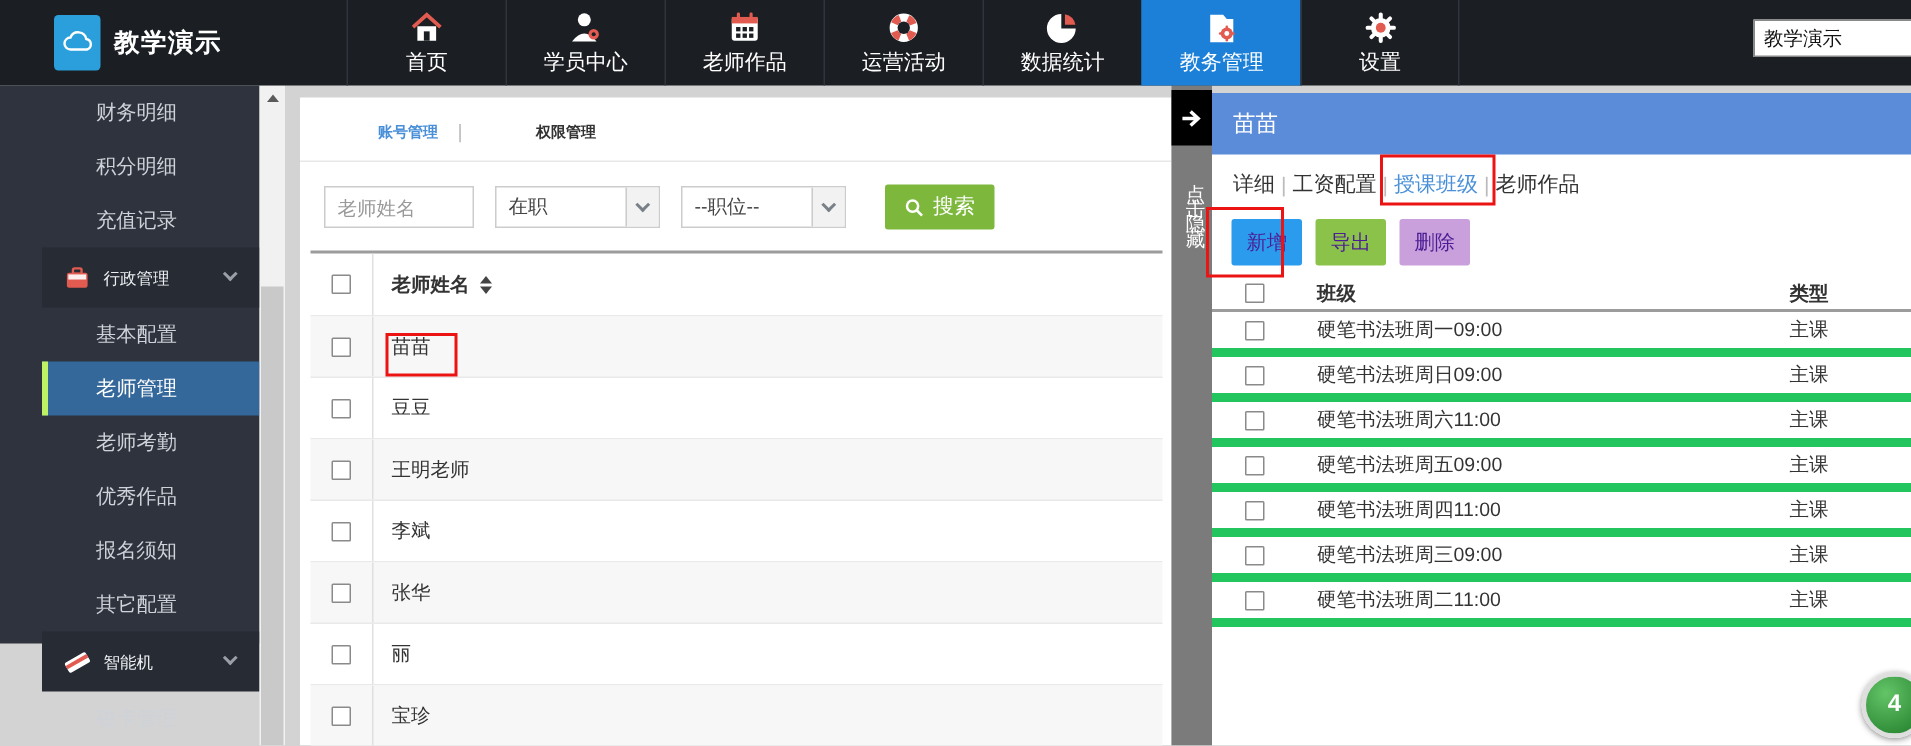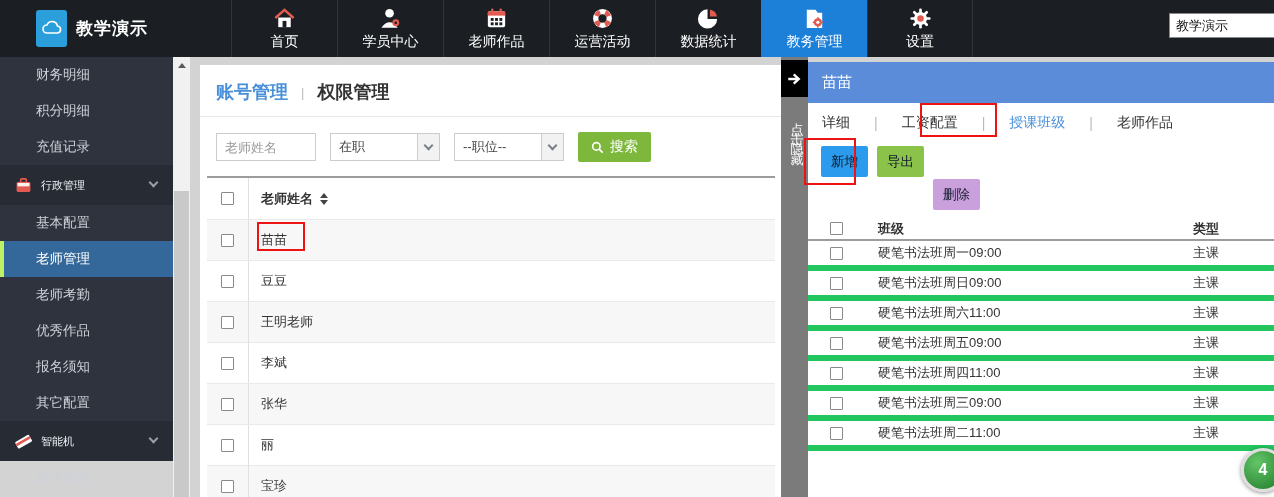--- a/index.html
+++ b/index.html
@@ -13,71 +13,71 @@
   .navbar { position:absolute; left:0; top:0; width:1274px; height:57px; background:#1b1e23; display:flex; align-items:center; z-index:10;padding-left:24px; }
   .logo { width:31px; height:37px; margin-left:12px; background:#2b9fdb; border-radius:3px; display:flex; align-items:center; justify-content:center; flex:0 0 auto; }
   .brand { color:#fff; font-size:17px; font-weight:bold; margin-left:9px; letter-spacing:1px; white-space:nowrap; }
   .nav-items { display:flex; height:100%; margin-left:83px; }
   .nav-item { width:106px; height:100%; display:flex; flex-direction:column; align-items:center; justify-content:center; gap:2px; color:#fff; font-size:14px; border-left:1px solid #30343c; cursor:pointer; }
   .nav-item:last-child { border-right:1px solid #30343c; }
   .nav-item.active { background:#1c80d9; border-color:#1c80d9; }
   .nav-item svg { width:25px; height:25px; }
   .nav-search { position:absolute; right:-2px; top:13px; width:107px; height:25px; border:1px solid #888; padding:2px 6px; font-size:13px; color:#111; background:#fff; }
   
-  .sidebar { position:absolute; left:0; top:57px; width:173px; height:372px; background:#2e333d; z-index:5; }
+  .sidebar { position:absolute; left:0; top:57px; width:173px; height:372px; background:#2e333d; z-index:5;padding-left:28px; }
   .side-item { height:36px; display:flex; align-items:center; padding-left:36px; color:#ced2d9; font-size:13.5px; cursor:pointer; }
   .side-item.active { background:#34689b; color:#fff; border-left:4px solid #bef264; padding-left:32px; }
   .side-group { height:40px; background:#262b34; display:flex; align-items:center; padding-left:15px; gap:9px; color:#eceef1; font-size:11px; position:relative; cursor:pointer; }
   .side-group svg { width:17px; height:17px; }
   .chev { width:7px; height:7px; border-right:2px solid #9aa0a8; border-bottom:2px solid #9aa0a8; transform:rotate(45deg); position:absolute; right:16px; top:14px; }
   
   .scrollbar { position:absolute; left:173px; top:57px; width:17px; height:440px; background:#f1f1f1; z-index:6; }
   .scroll-up { height:16px; display:flex; align-items:center; justify-content:center; cursor:pointer; }
   .tri-up-sm { width:0; height:0; border-left:4px solid transparent; border-right:4px solid transparent; border-bottom:5px solid #5a5a5a; }
   .scroll-thumb { position:absolute; left:1px; top:134px; width:15px; height:306px; background:#c9c9c9; cursor:pointer; }
   
   .left-panel { position:absolute; left:200px; top:65px; width:581px; height:432px; background:#fff; }
   .lp-tabs { display:flex; align-items:center; gap:13px; padding:15px 0 12px 16px; border-bottom:1px solid #e8e8e8; }
-  .lp-tab { font-size:18px; font-weight:bold; color:#333; cursor:pointer; }
+  .lp-tab { font-size:10px; font-weight:bold; color:#333; cursor:pointer;margin-left:36px; }
   .lp-tab.active { color:#4a90d9; }
   .tab-sep { color:#bbb; font-weight:normal; }
   .lp-filters { display:flex; align-items:center; gap:14px; padding:15px 0 14px 16px; }
   .f-input { width:100px; height:28px; border:1px solid #ccc; padding:0 8px; font-size:13px; color:#333; }
   .f-input::placeholder { color:#999; }
   .f-select { width:110px; height:28px; border:1px solid #ccc; background:#fff; display:flex; align-items:center; justify-content:space-between; cursor:pointer; }
   .f-select .txt { padding-left:8px; color:#444; }
   .chevbox { width:22px; height:100%; border-left:1px solid #ccc; background:#f2f2f2; display:flex; align-items:center; justify-content:center; }
   .chevbox .chev { position:static; margin-top:-3px; border-color:#7a8088; }
-  .btn-search { height:30px; padding:0 13px; background:#7db83d; border:none; border-radius:2px; color:#fff; font-size:14px; display:flex; align-items:center; gap:6px; cursor:pointer; font-family:inherit; }
+  .btn-search { height:30px; padding:0 13px; background:#7db83d; border:none; border-radius:2px; color:#fff; font-size:14px; display:flex; align-items:center; gap:6px; cursor:pointer; font-family:inherit;margin-left:12px; }
   .lp-table { margin:0 6px 0 7px; border-top:2px solid #9c9c9c; }
   .lp-row { display:grid; grid-template-columns:42px 1fr; height:41px; border-bottom:1px solid #e9e9e9; }
   .lp-row.head { height:42px; font-weight:bold; }
   .lp-row.striped { background:#f7f7f7; }
   .cell-check { display:flex; align-items:center; justify-content:center; border-right:1px solid #e0e0e0; }
   .cell-name { display:flex; align-items:center; padding-left:12px; }
   .cb { width:13px; height:13px; border:1px solid #8a8a8a; background:#fff; border-radius:1px; cursor:pointer; flex:0 0 auto; }
   .sort { display:inline-flex; flex-direction:column; gap:2px; margin-left:7px; }
   .sort .up { width:0; height:0; border-left:4px solid transparent; border-right:4px solid transparent; border-bottom:5px solid #444; }
   .sort .dn { width:0; height:0; border-left:4px solid transparent; border-right:4px solid transparent; border-top:5px solid #444; }
   
   .collapse-strip { position:absolute; left:781px; top:57px; width:27px; height:440px; background:#7b7b7b; z-index:8; }
   .collapse-btn { width:27px; height:37px; background:#000; margin-top:3px; display:flex; align-items:center; justify-content:center; cursor:pointer; }
   .collapse-btn svg { width:17px; height:14px; }
   .collapse-label { margin:15px auto 0; color:#fff; font-size:13px; writing-mode:vertical-lr; text-orientation:upright; letter-spacing:10px; display:block; width:14px; }
   
   .right-panel { position:absolute; left:808px; top:62px; width:466px; height:435px; background:#fff; }
   .rp-header { height:41px; background:#5b8cd9; color:#fff; font-size:15px; display:flex; align-items:center; padding-left:14px; }
-  .rp-tabs { display:flex; align-items:center; gap:24px; padding:11px 0 9px 14px; font-size:14px; }
+  .rp-tabs { display:flex; align-items:center; gap:4px; padding:11px 0 9px 14px; font-size:14px; }
   .rp-tab { color:#333; cursor:pointer; }
   .rp-tab.active { color:#4a90d9; }
   .rp-buttons { display:flex; gap:9px; padding:5px 0 7px 13px; }
-  .rp-btn { height:31px; padding:0 10px; border:none; border-radius:2px; color:#0f172a; font-size:13.5px; cursor:pointer; font-family:Liberation Sans, sans-serif; }
+  .rp-btn { height:31px; padding:0 10px; border:none; border-radius:2px; color:#4c1d95; font-size:13.5px; cursor:pointer; font-family:Liberation Sans, sans-serif; }
   .btn-add { background:#2b9ced; }
   .btn-export { background:#8bc34a; }
-  .btn-delete { background:#c9a0dc;margin-top:33px; }
+  .btn-delete { background:#c9a0dc; }
   .rp-table { margin-top:1px; }
   .rp-row { display:grid; grid-template-columns:56px 1fr 86px; align-items:center; height:30px; border-bottom:6px solid #22c55e; }
   .rp-row.head { height:23px; font-weight:bold; border-bottom:2px solid #9c9c9c; }
   .rp-cell-check { display:flex; align-items:center; justify-content:center; }
   .rp-cell-class { padding-left:14px; }
   .rp-cell-type { padding-left:5px; }
   
   .annotation { position:absolute; border:2px solid #ec1313; z-index:60; pointer-events:none; }
   #ann-name { left:257px; top:222px; width:48px; height:29px; }
   #ann-tab  { left:920px; top:103px; width:77px; height:34px; }

